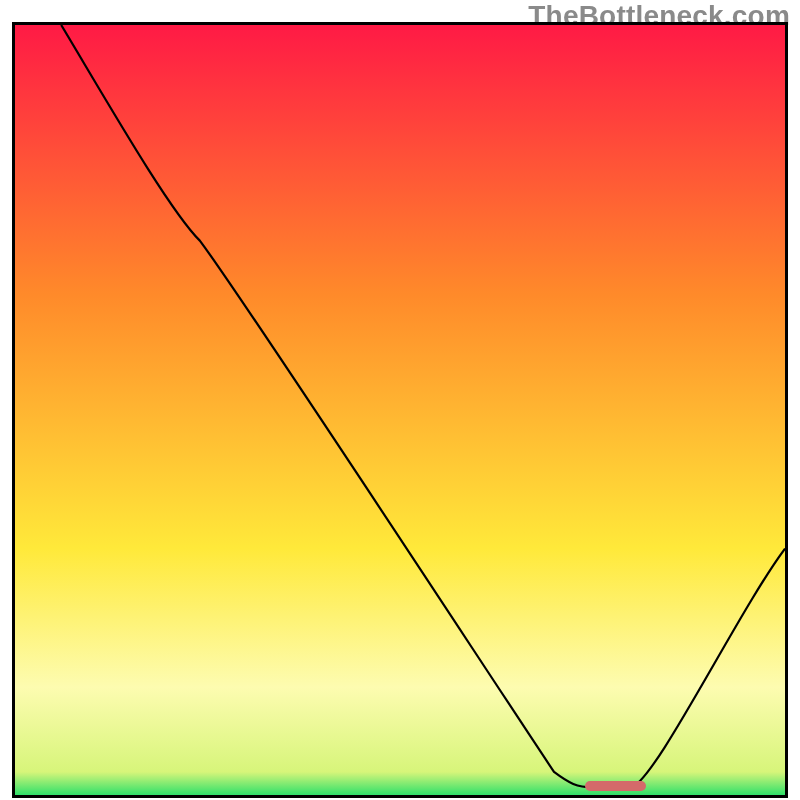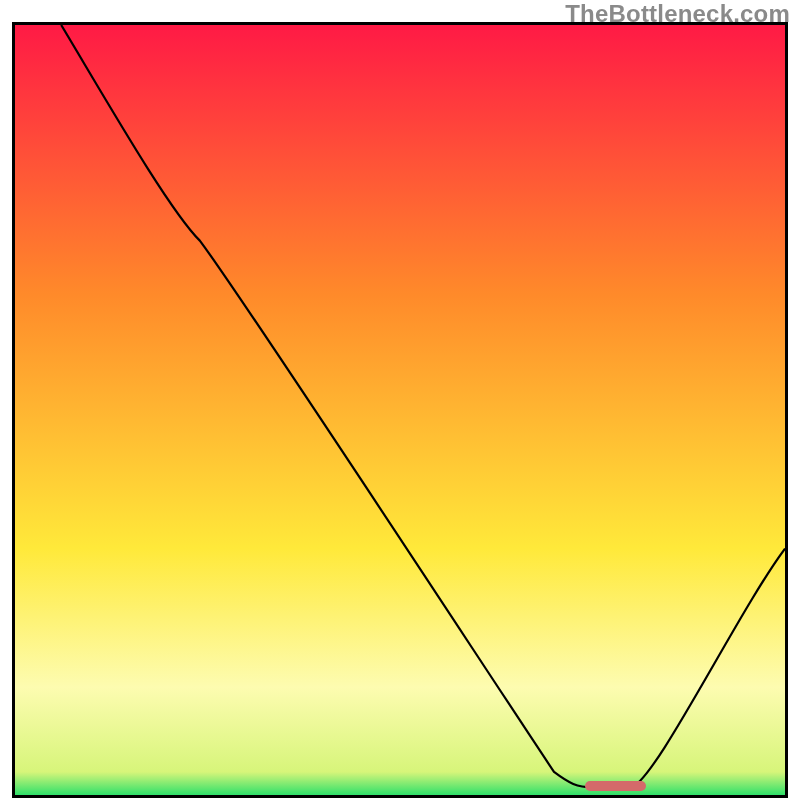--- a/index.html
+++ b/index.html
@@ -25,21 +25,21 @@
     inset: 0;
   }
   .curve {
     position: absolute;
     inset: 0;
   }
   .watermark {
     position: absolute;
     right: 10px;
     top: 0px;
-    font-size: 24px;
+    font-size: 28px;
     font-weight: bold;
     color: #8a8a8a;
     letter-spacing: 0.2px;
   }
   .marker {
     position: absolute;
     height: 10px;
     border-radius: 5px;
     background: #d46a6a;
   }

